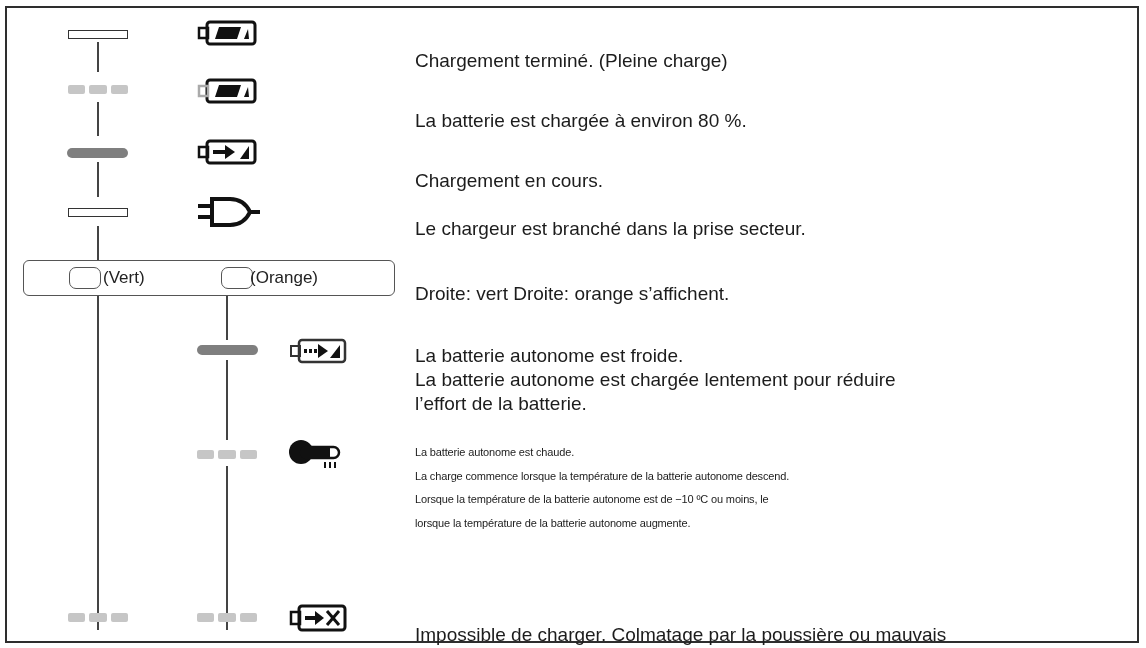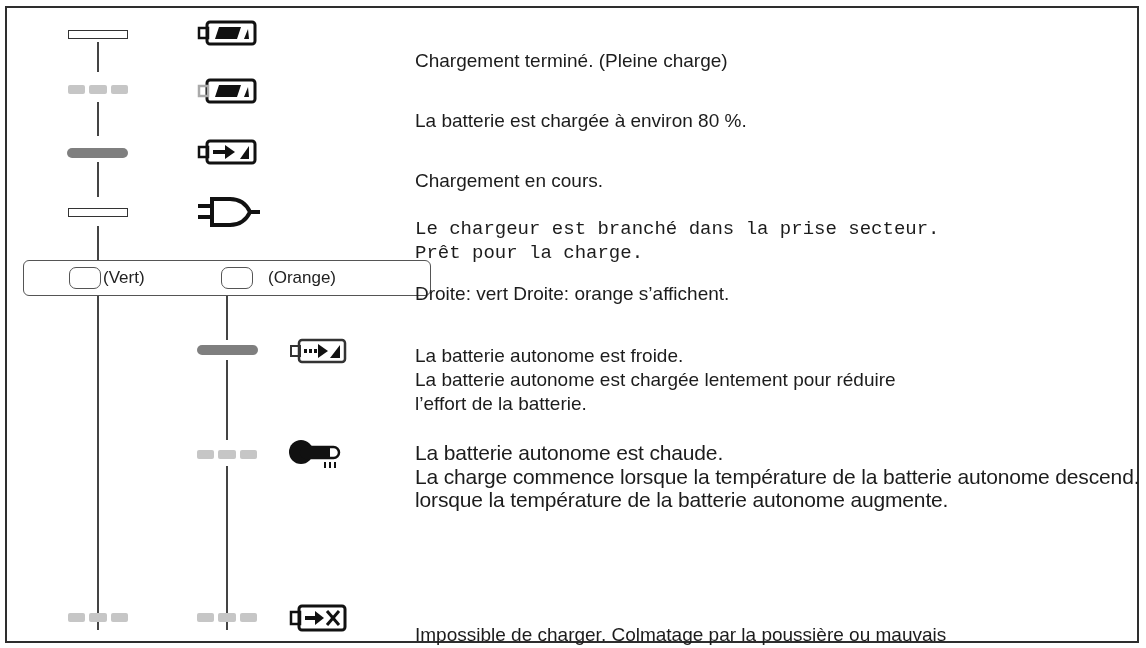--- a/index.html
+++ b/index.html
@@ -7,27 +7,27 @@
          font-family:"Liberation Sans", sans-serif; color:#1a1a1a; }
   .frame { position:absolute; left:5px; top:6px; width:1134px; height:637px;
            border:2px solid #2e2e2e; box-sizing:border-box; }
   .vline { position:absolute; width:1.5px; background:#444; }
   .led-off { position:absolute; height:9px; width:60px; border:1.5px solid #333;
              background:#fff; box-sizing:border-box; }
   .led-on { position:absolute; height:10px; width:61px; border-radius:5px; background:#7f7f7f; }
   .led-blink { position:absolute; height:9px; width:60px; display:flex; gap:4px; }
   .led-blink span { flex:1; background:#c6c6c6; border-radius:2px; }
   .icon { position:absolute; }
-  .legend { position:absolute; left:23px; top:260px; width:408px; height:36px;
+  .legend { position:absolute; left:23px; top:260px; width:372px; height:36px;
             border:1.5px solid #555; border-radius:6px; box-sizing:border-box; }
   .legend .swatch { position:absolute; top:6px; width:32px; height:22px;
             border:1.5px solid #555; border-radius:7px; box-sizing:border-box; background:#fff; }
   .legend .lbl { position:absolute; top:7px; font-size:17px; color:#222; }
   .desc { position:absolute; left:415px; font-size:19px; line-height:24px; color:#1c1c1c; white-space:nowrap;margin-top:28px; }
-  .desc.small { font-size:21px; line-height:23.5px; letter-spacing:-0.15px; }
+  .desc.small { font-size:11px; line-height:23.5px; letter-spacing:-0.15px; }
 </style>
 </head>
 <body>
 
 <div class="frame"></div>
 
 <div class="vline" style="left:97px; top:42px; height:30px;"></div>
 <div class="vline" style="left:97px; top:102px; height:34px;"></div>
 <div class="vline" style="left:97px; top:162px; height:35px;"></div>
 <div class="vline" style="left:97px; top:226px; height:34px;"></div>
@@ -75,30 +75,29 @@
   <div>Chargement en cours.</div>
 </div>
 
 <div class="led-off" style="left:68px; top:208px;"></div>
 <svg class="icon" style="left:198px; top:195px;" width="62" height="34" viewBox="0 0 62 34">
   <rect x="0" y="9" width="12" height="4" fill="#111"></rect>
   <rect x="0" y="20" width="12" height="4" fill="#111"></rect>
   <path d="M14 4 H32 Q46 4 52 17 Q46 30 32 30 H14 Z" fill="none" stroke="#111" stroke-width="4"></path>
   <rect x="52" y="15" width="10" height="4" fill="#111"></rect>
 </svg>
-<div class="desc" style="top:189px;font-family:Liberation Mono, monospace;">
+<div class="desc" style="top:189px;">
   <div>Le chargeur est branché dans la prise secteur.</div>
-  <div>Prêt pour la charge.</div>
 </div>
 
 <div class="legend">
   <div class="swatch" style="left:45px;"></div>
   <div class="lbl" style="left:79px;">(Vert)</div>
   <div class="swatch" style="left:197px;"></div>
-  <div class="lbl" style="left:244px;">(Orange)</div>
+  <div class="lbl" style="left:226px;">(Orange)</div>
 </div>
 <div class="desc" style="top:254px;">
   <div>Droite: vert Droite: orange s’affichent.</div>
 </div>
 
 <div class="led-on" style="left:197px; top:345px;"></div>
 <svg class="icon" style="left:289px; top:337px;" width="60" height="28" viewBox="0 0 60 28">
   <rect x="10" y="3" width="46" height="22" rx="3" fill="none" stroke="#333" stroke-width="2.5"></rect>
   <rect x="2" y="9" width="9" height="10" fill="none" stroke="#333" stroke-width="2"></rect>
   <rect x="15" y="12" width="3" height="4" fill="#111"></rect>
@@ -122,20 +121,21 @@
   <circle cx="13" cy="14" r="12" fill="#111"></circle>
   <rect x="13" y="9" width="38" height="11" rx="5.5" fill="#fff" stroke="#111" stroke-width="2.5"></rect>
   <rect x="14" y="10" width="28" height="9" fill="#111"></rect>
   <rect x="36" y="24" width="2" height="6" fill="#111"></rect>
   <rect x="41" y="24" width="2" height="6" fill="#111"></rect>
   <rect x="46" y="24" width="2" height="6" fill="#111"></rect>
 </svg>
 <div class="desc small" style="top:413px;">
   <div>La batterie autonome est chaude.</div>
   <div>La charge commence lorsque la température de la batterie autonome descend.</div>
+  <div>Lorsque la température de la batterie autonome est de −10 ºC ou moins, le</div>
   <div>lorsque la température de la batterie autonome augmente.</div>
 </div>
 
 <div class="led-blink" style="left:68px; top:613px;">
     <span></span>
     <span></span>
     <span></span>
   </div>
 <div class="led-blink" style="left:197px; top:613px;">
     <span></span>

